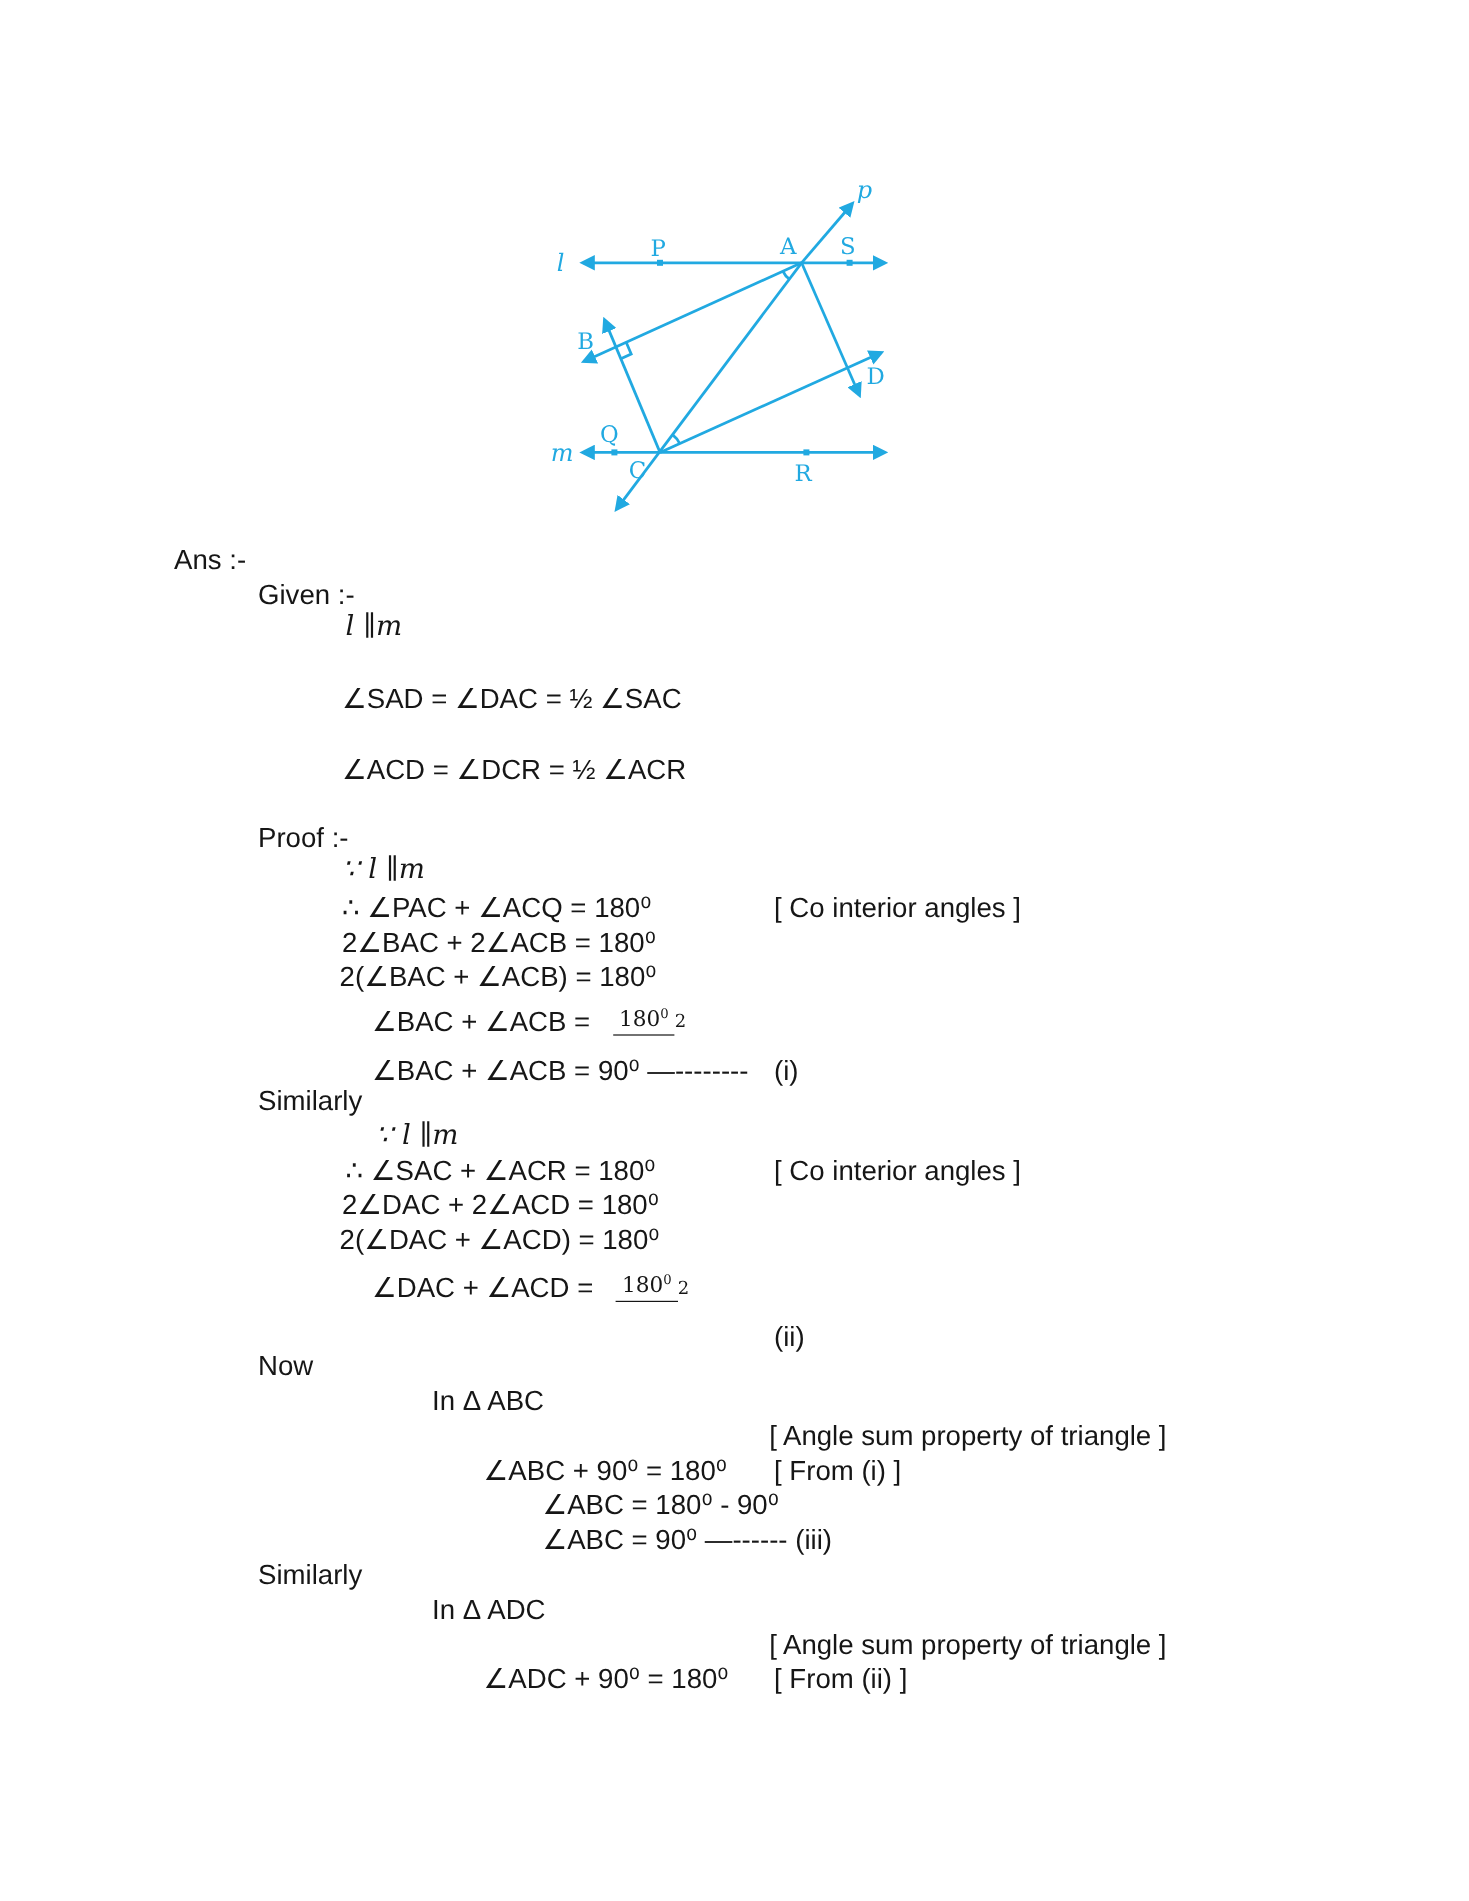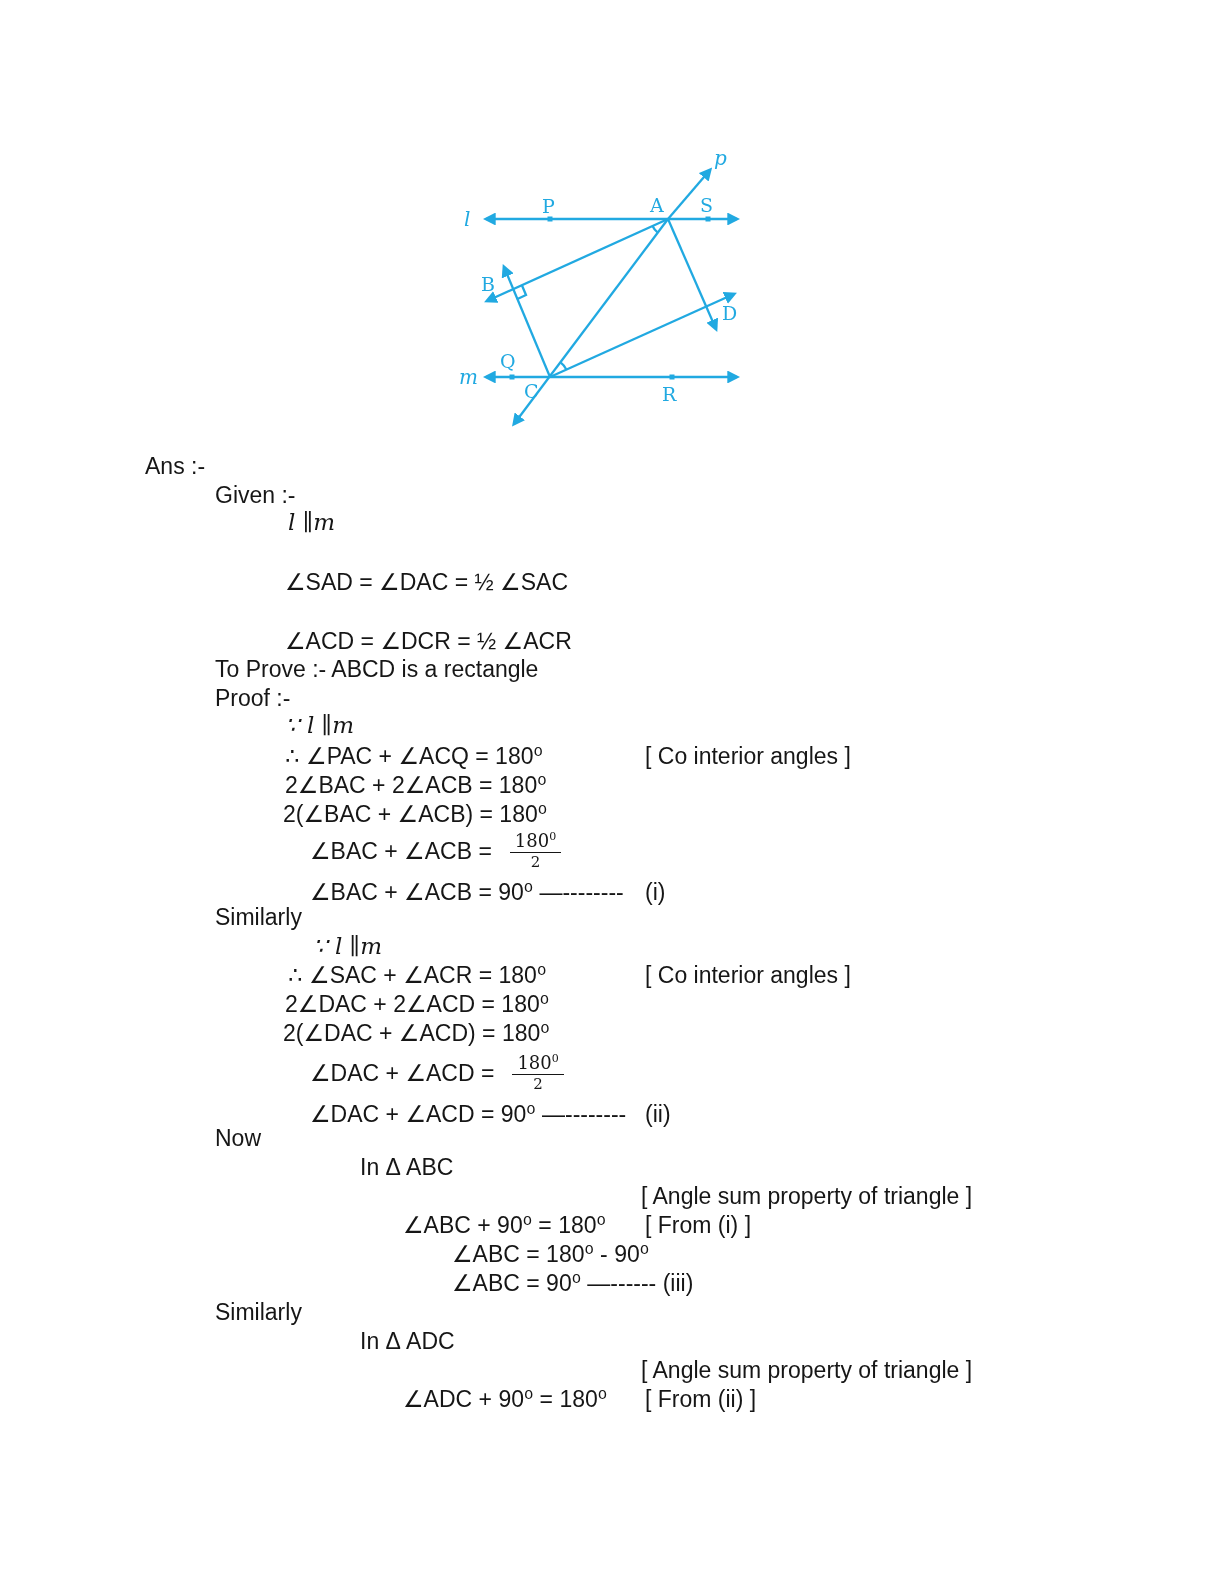--- a/index.html
+++ b/index.html
@@ -1,23 +1,23 @@
 <!DOCTYPE html>
 <html><head>
 <meta charset="utf-8">
 <style>
   html,body{margin:0;padding:0;background:#ffffff;}
   .page{position:relative;width:1224px;height:1584px;background:#ffffff;overflow:hidden;
         font-family:"Liberation Sans","DejaVu Sans",sans-serif;color:#161616;}
   .ln{position:absolute;font-size:23px;line-height:28px;white-space:nowrap;
       font-family:"Liberation Sans","DejaVu Sans",sans-serif;}
   .math{font-family:"DejaVu Serif",serif;font-style:italic;}
-  .fracline{display:flex;align-items:center;height:46px;gap:18px;}
-  .frac{display:inline-flex;flex-direction:column;align-items:center;
-        font-family:"DejaVu Serif",serif;font-style:normal;}
+  .fracline{display:flex;align-items:center;height:46px;gap:8px;}
+  .frac{display:inline-flex;flex-direction:row;align-items:center;
+        font-family:"DejaVu Serif",serif;font-style:normal;margin-left:11px;}
   .fnum{font-size:18px;line-height:1.15;border-bottom:1.6px solid #161616;padding:0 5px 1px;}
   .fsup{font-size:11px;}
   .fden{font-size:15px;line-height:1.2;}
   svg.diagram{position:absolute;left:0;top:0;}
   svg text{font-family:"DejaVu Serif",serif;font-size:19px;}
   svg text.it{font-style:italic;font-size:20px;}
 </style>
 </head>
 <body>
 
@@ -59,21 +59,20 @@
       <text x="524" y="398">C</text>
       <text x="662" y="401">R</text>
     </g>
   </svg>
 
   <div class="ln" style="left:145px;top:452px">Ans :-</div>
   <div class="ln" style="left:215px;top:481px">Given :-</div>
   <div class="ln math" style="left:288px;top:508px">l ∥m</div>
   <div class="ln" style="left:285px;top:568px">∠SAD = ∠DAC = ½ ∠SAC</div>
   <div class="ln" style="left:285px;top:627px">∠ACD = ∠DCR = ½ ∠ACR</div>
-  <div class="ln" style="left:215px;top:655px">To Prove :- ABCD is a rectangle</div>
   <div class="ln" style="left:215px;top:684px">Proof :-</div>
 
   <div class="ln math" style="left:285px;top:711px">∵ l ∥m</div>
   <div class="ln" style="left:285px;top:742px">∴ ∠PAC + ∠ACQ = 180⁰</div>
   <div class="ln" style="left:645px;top:742px">[ Co interior angles ]</div>
   <div class="ln" style="left:285px;top:771px">2∠BAC + 2∠ACB = 180⁰</div>
   <div class="ln" style="left:283px;top:800px">2(∠BAC + ∠ACB) = 180⁰</div>
 
   <div class="ln fracline" style="left:310px;top:828px">
     <span>∠BAC + ∠ACB =</span>
@@ -94,21 +93,20 @@
   <div class="ln" style="left:283px;top:1019px">2(∠DAC + ∠ACD) = 180⁰</div>
 
   <div class="ln fracline" style="left:310px;top:1050px">
     <span>∠DAC + ∠ACD =</span>
     <span class="frac">
       <span class="fnum"><span>180</span><sup class="fsup">0</sup></span>
       <span class="fden">2</span>
     </span>
   </div>
 
-  <div class="ln" style="left:310px;top:1100px">∠DAC + ∠ACD = 90⁰ —--------</div>
   <div class="ln" style="left:645px;top:1100px">(ii)</div>
 
   <div class="ln" style="left:215px;top:1124px">Now</div>
   <div class="ln" style="left:360px;top:1153px">In Δ ABC</div>
   <div class="ln" style="left:641px;top:1182px">[ Angle sum property of triangle ]</div>
   <div class="ln" style="left:403px;top:1211px">∠ABC + 90⁰ = 180⁰</div>
   <div class="ln" style="left:645px;top:1211px">[ From (i) ]</div>
   <div class="ln" style="left:452px;top:1240px">∠ABC = 180⁰ - 90⁰</div>
   <div class="ln" style="left:452px;top:1269px">∠ABC = 90⁰ —------ (iii)</div>
 

